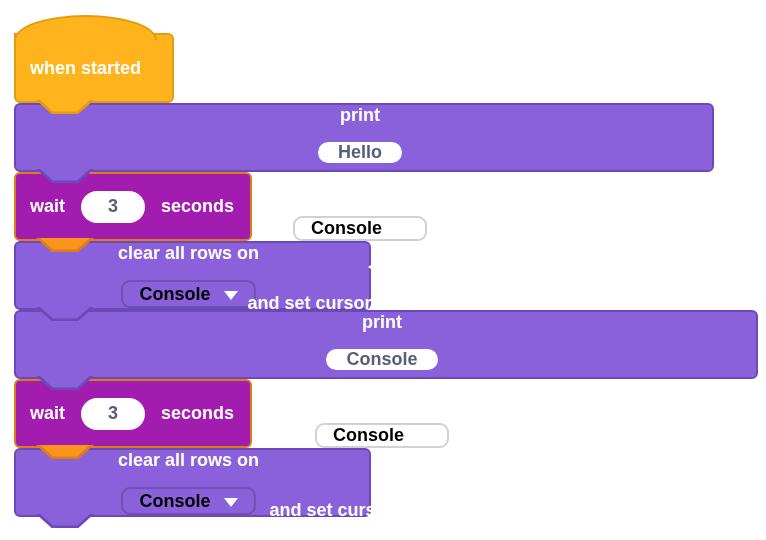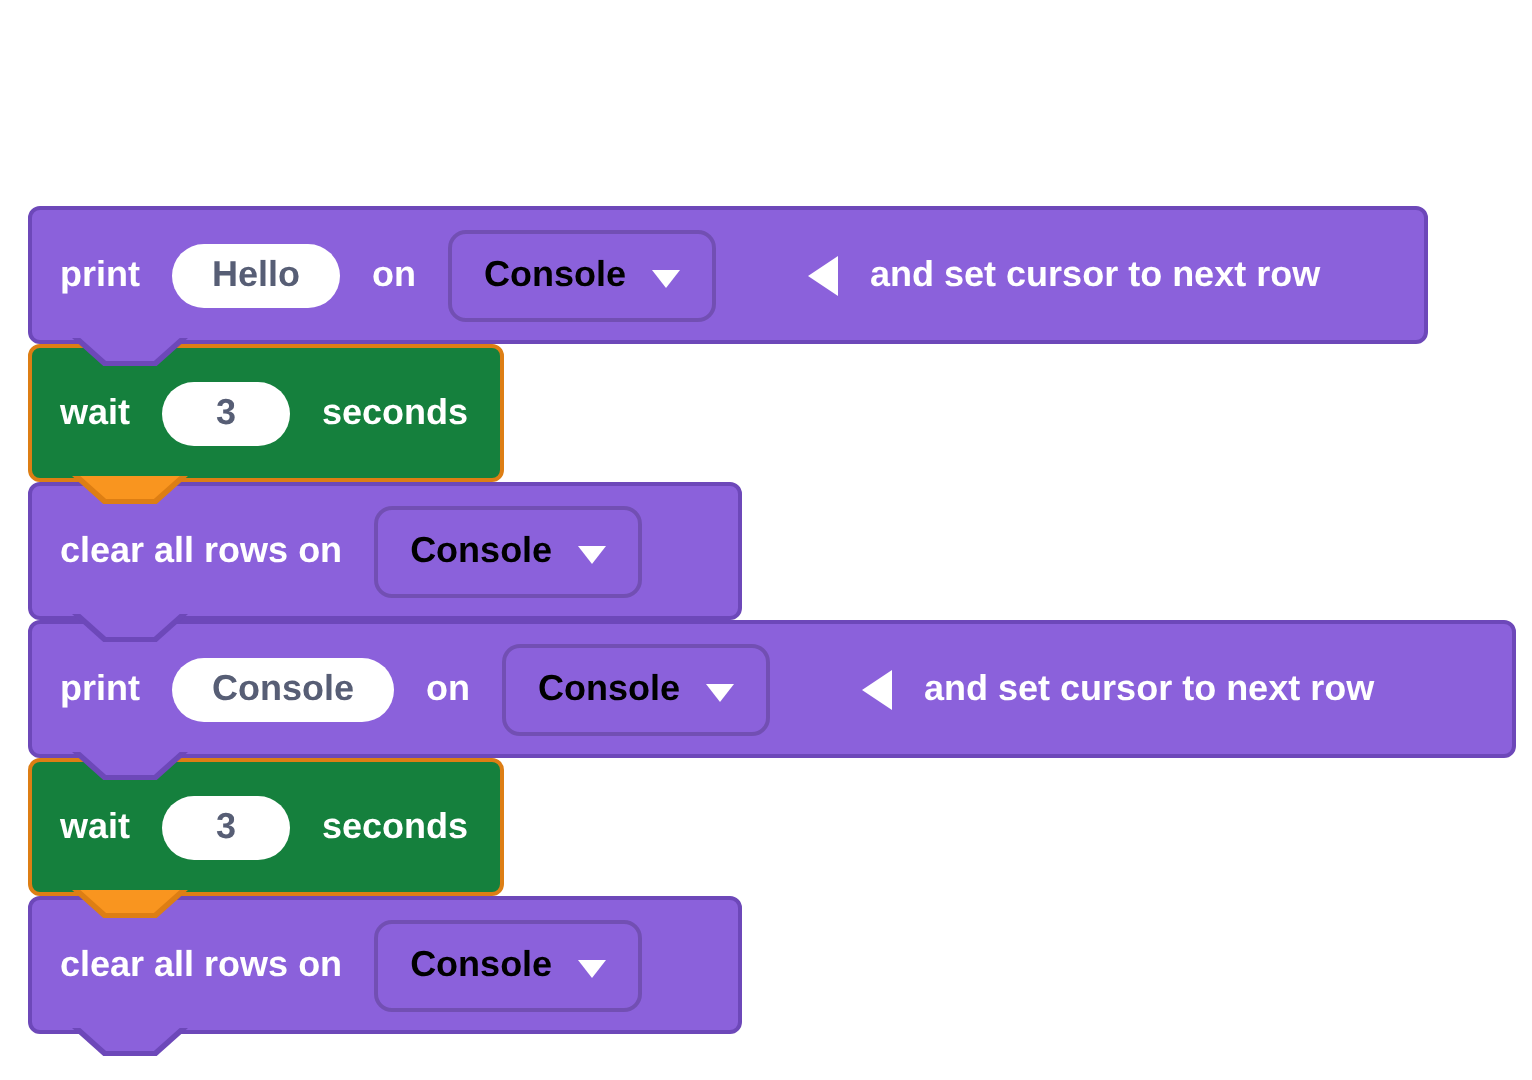--- a/index.html
+++ b/index.html
@@ -16,22 +16,22 @@
     display:flex; align-items:center; gap:16px;
     padding:0 22px 0 14px;
     border-radius:6px; border:2px solid transparent;
     font-size:18px; font-weight:600; color:#ffffff;
     white-space:nowrap;
   }
   .block .lbl { display:inline-block; }
 
   
   .c-event   { background:#FFB41E; border-color:#E39B10; }
-  .c-control { background:#15803d; border-color:#DD7E14; }
-  .c-display { background:#8B61DB; border-color:#6D48B9; }
+  .c-control { background:#a21caf; border-color:#DD7E14; }
+  .c-display { background:#8B61DB; border-color:#6D48B9;flex-direction:column; }
 
   
   .tab {
     position:absolute; left:20px; bottom:-13px;
     width:58px; height:14px;
     clip-path:polygon(0 0,100% 0,73% 100%,27% 100%);
   }
   .tab::after {
     content:""; position:absolute; left:3px; right:3px; top:-1px; bottom:2.5px;
     clip-path:polygon(0 0,100% 0,73% 100%,27% 100%);
@@ -89,20 +89,25 @@
   #blk-3 { left:14px; top:241px; width:357px; height:69px; z-index:4; }
   #blk-4 { left:14px; top:310px; width:744px; height:69px; z-index:3; }
   #blk-5 { left:14px; top:379px; width:238px; height:69px; z-index:2; }
   #blk-6 { left:14px; top:448px; width:357px; height:69px; z-index:1; }
 </style>
 </head>
 <body>
 
 <div class="workspace">
 
+  <div id="blk-0" class="block c-event">
+    <i class="dome"></i>
+    <i class="tab"></i>
+    <span class="lbl">when started</span>
+  </div>
 
   <div id="blk-1" class="block c-display">
     <i class="tab"></i>
     <span class="lbl">print</span>
     <span class="pill">Hello</span>
     <span class="lbl">on</span>
     <span class="dropdown">
       <span>Console</span>
       <i class="chevron-down"></i>
     </span>

